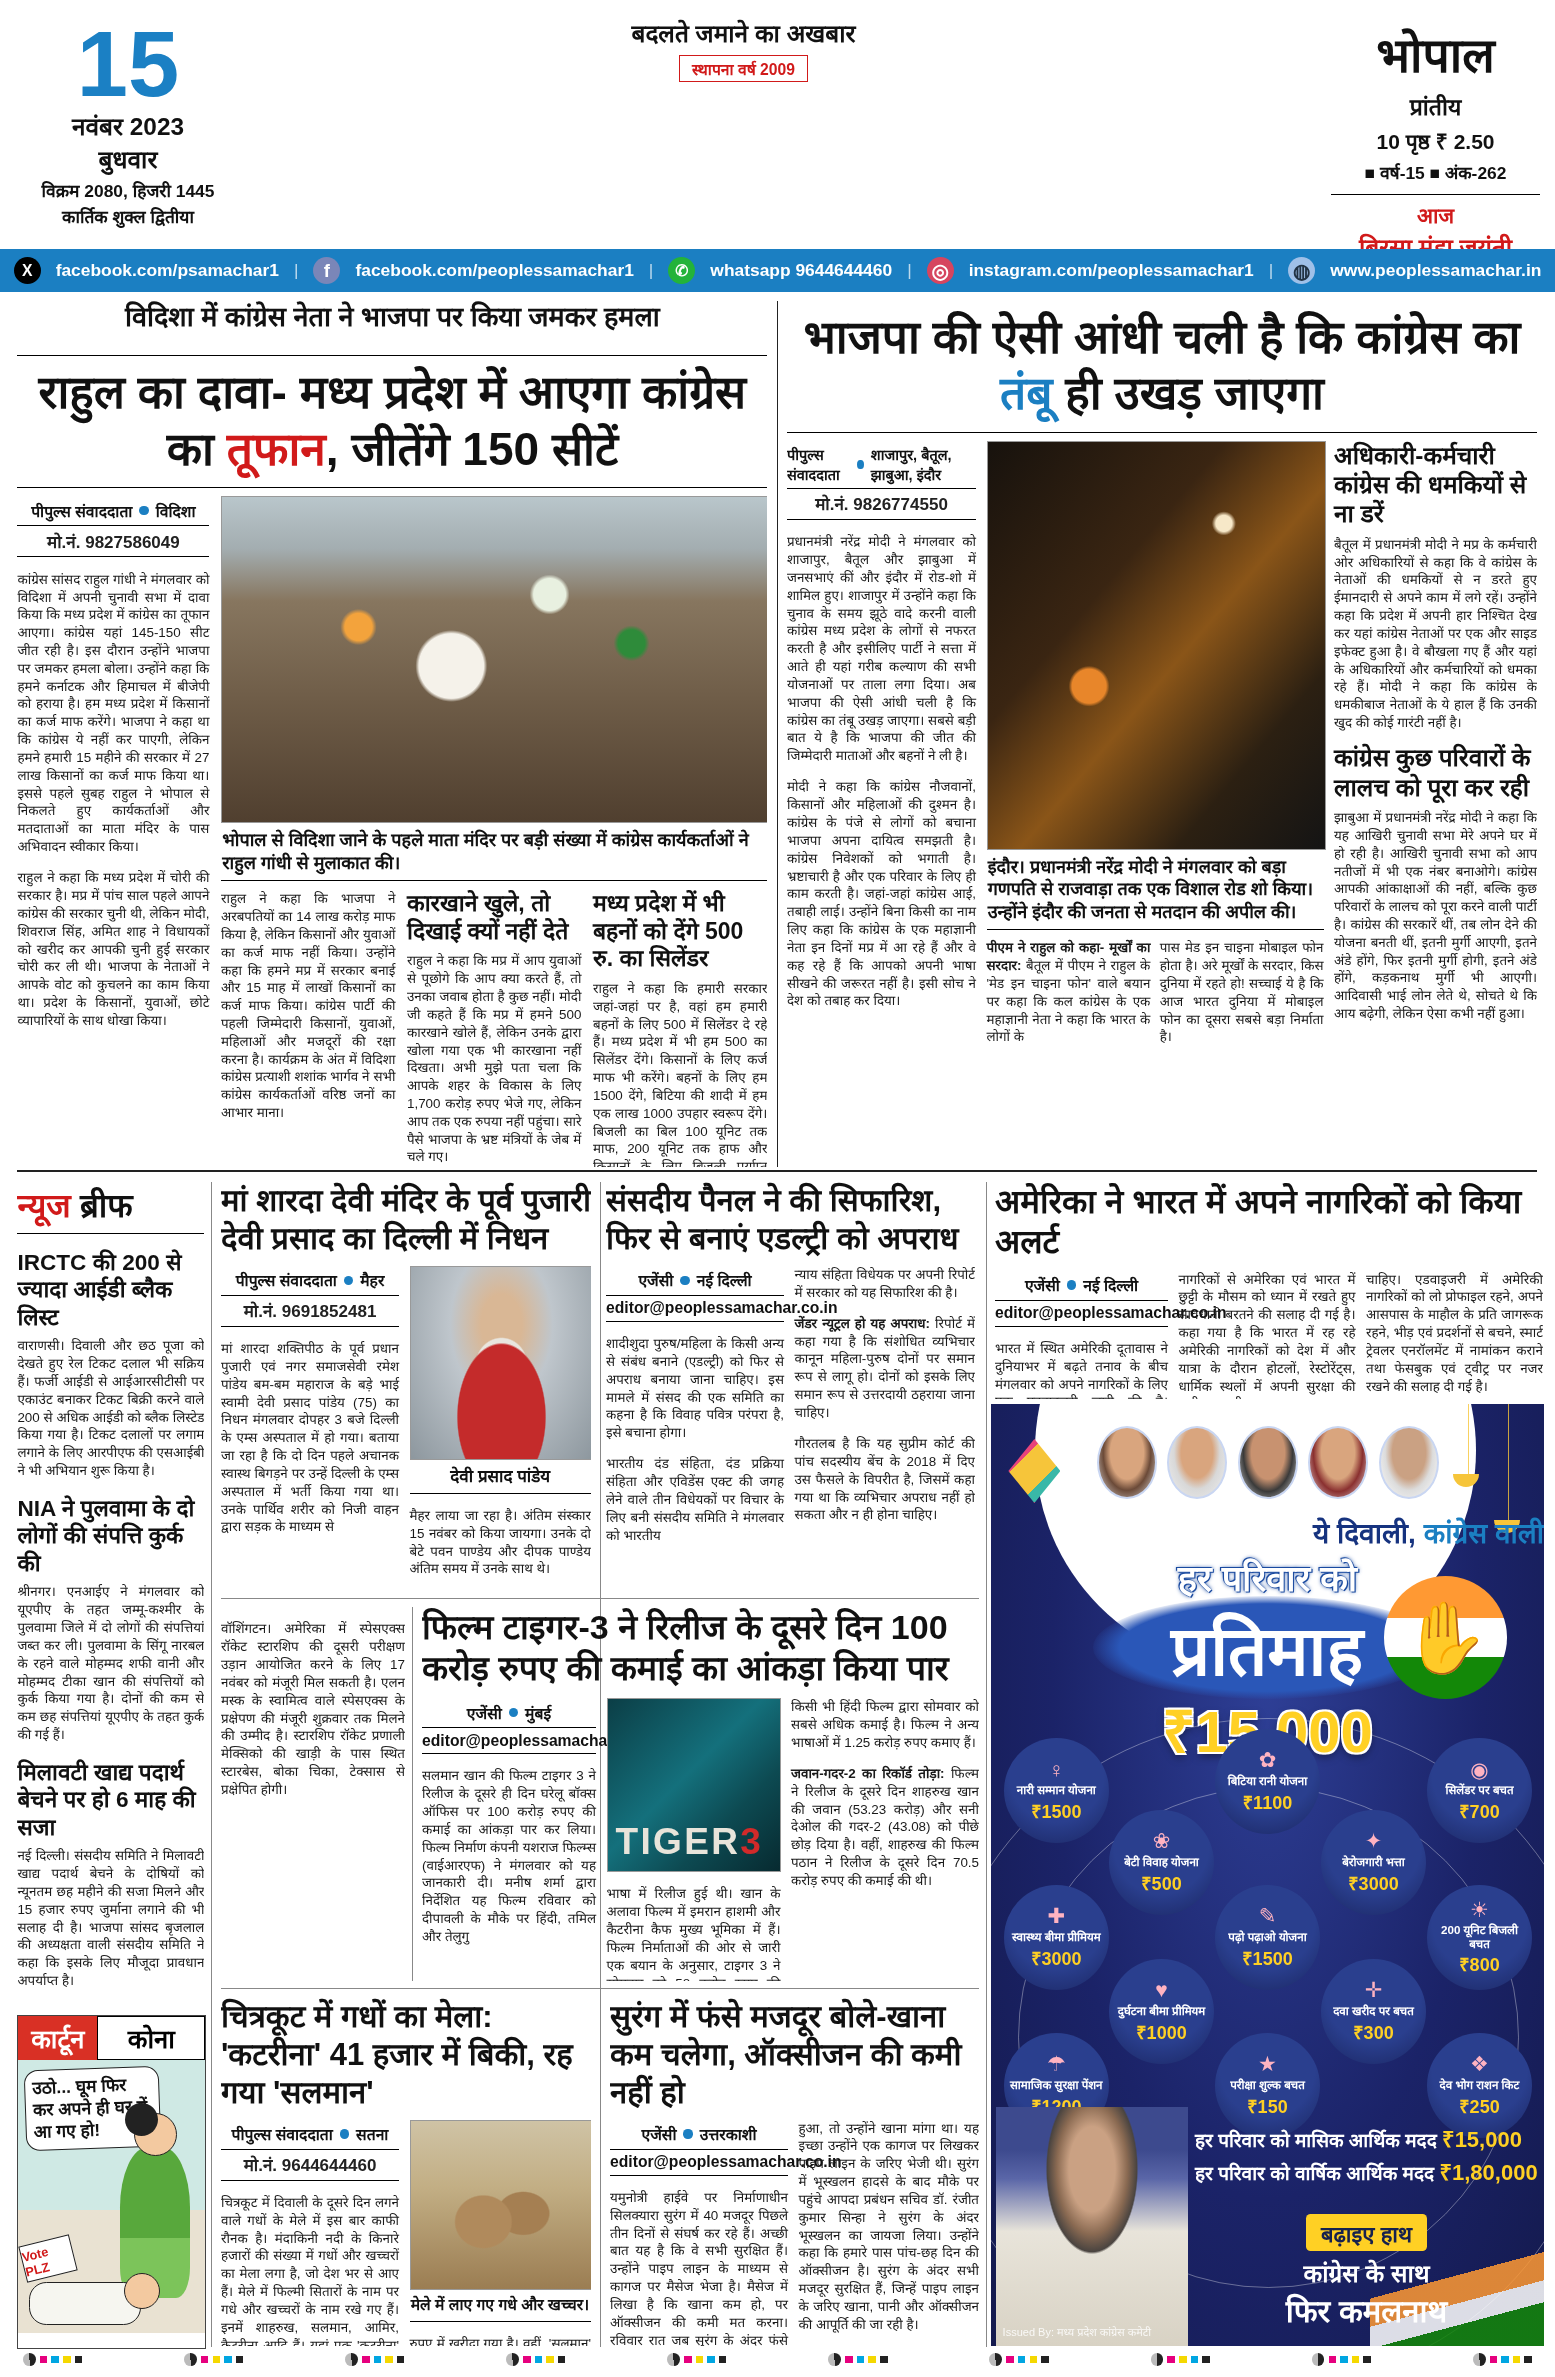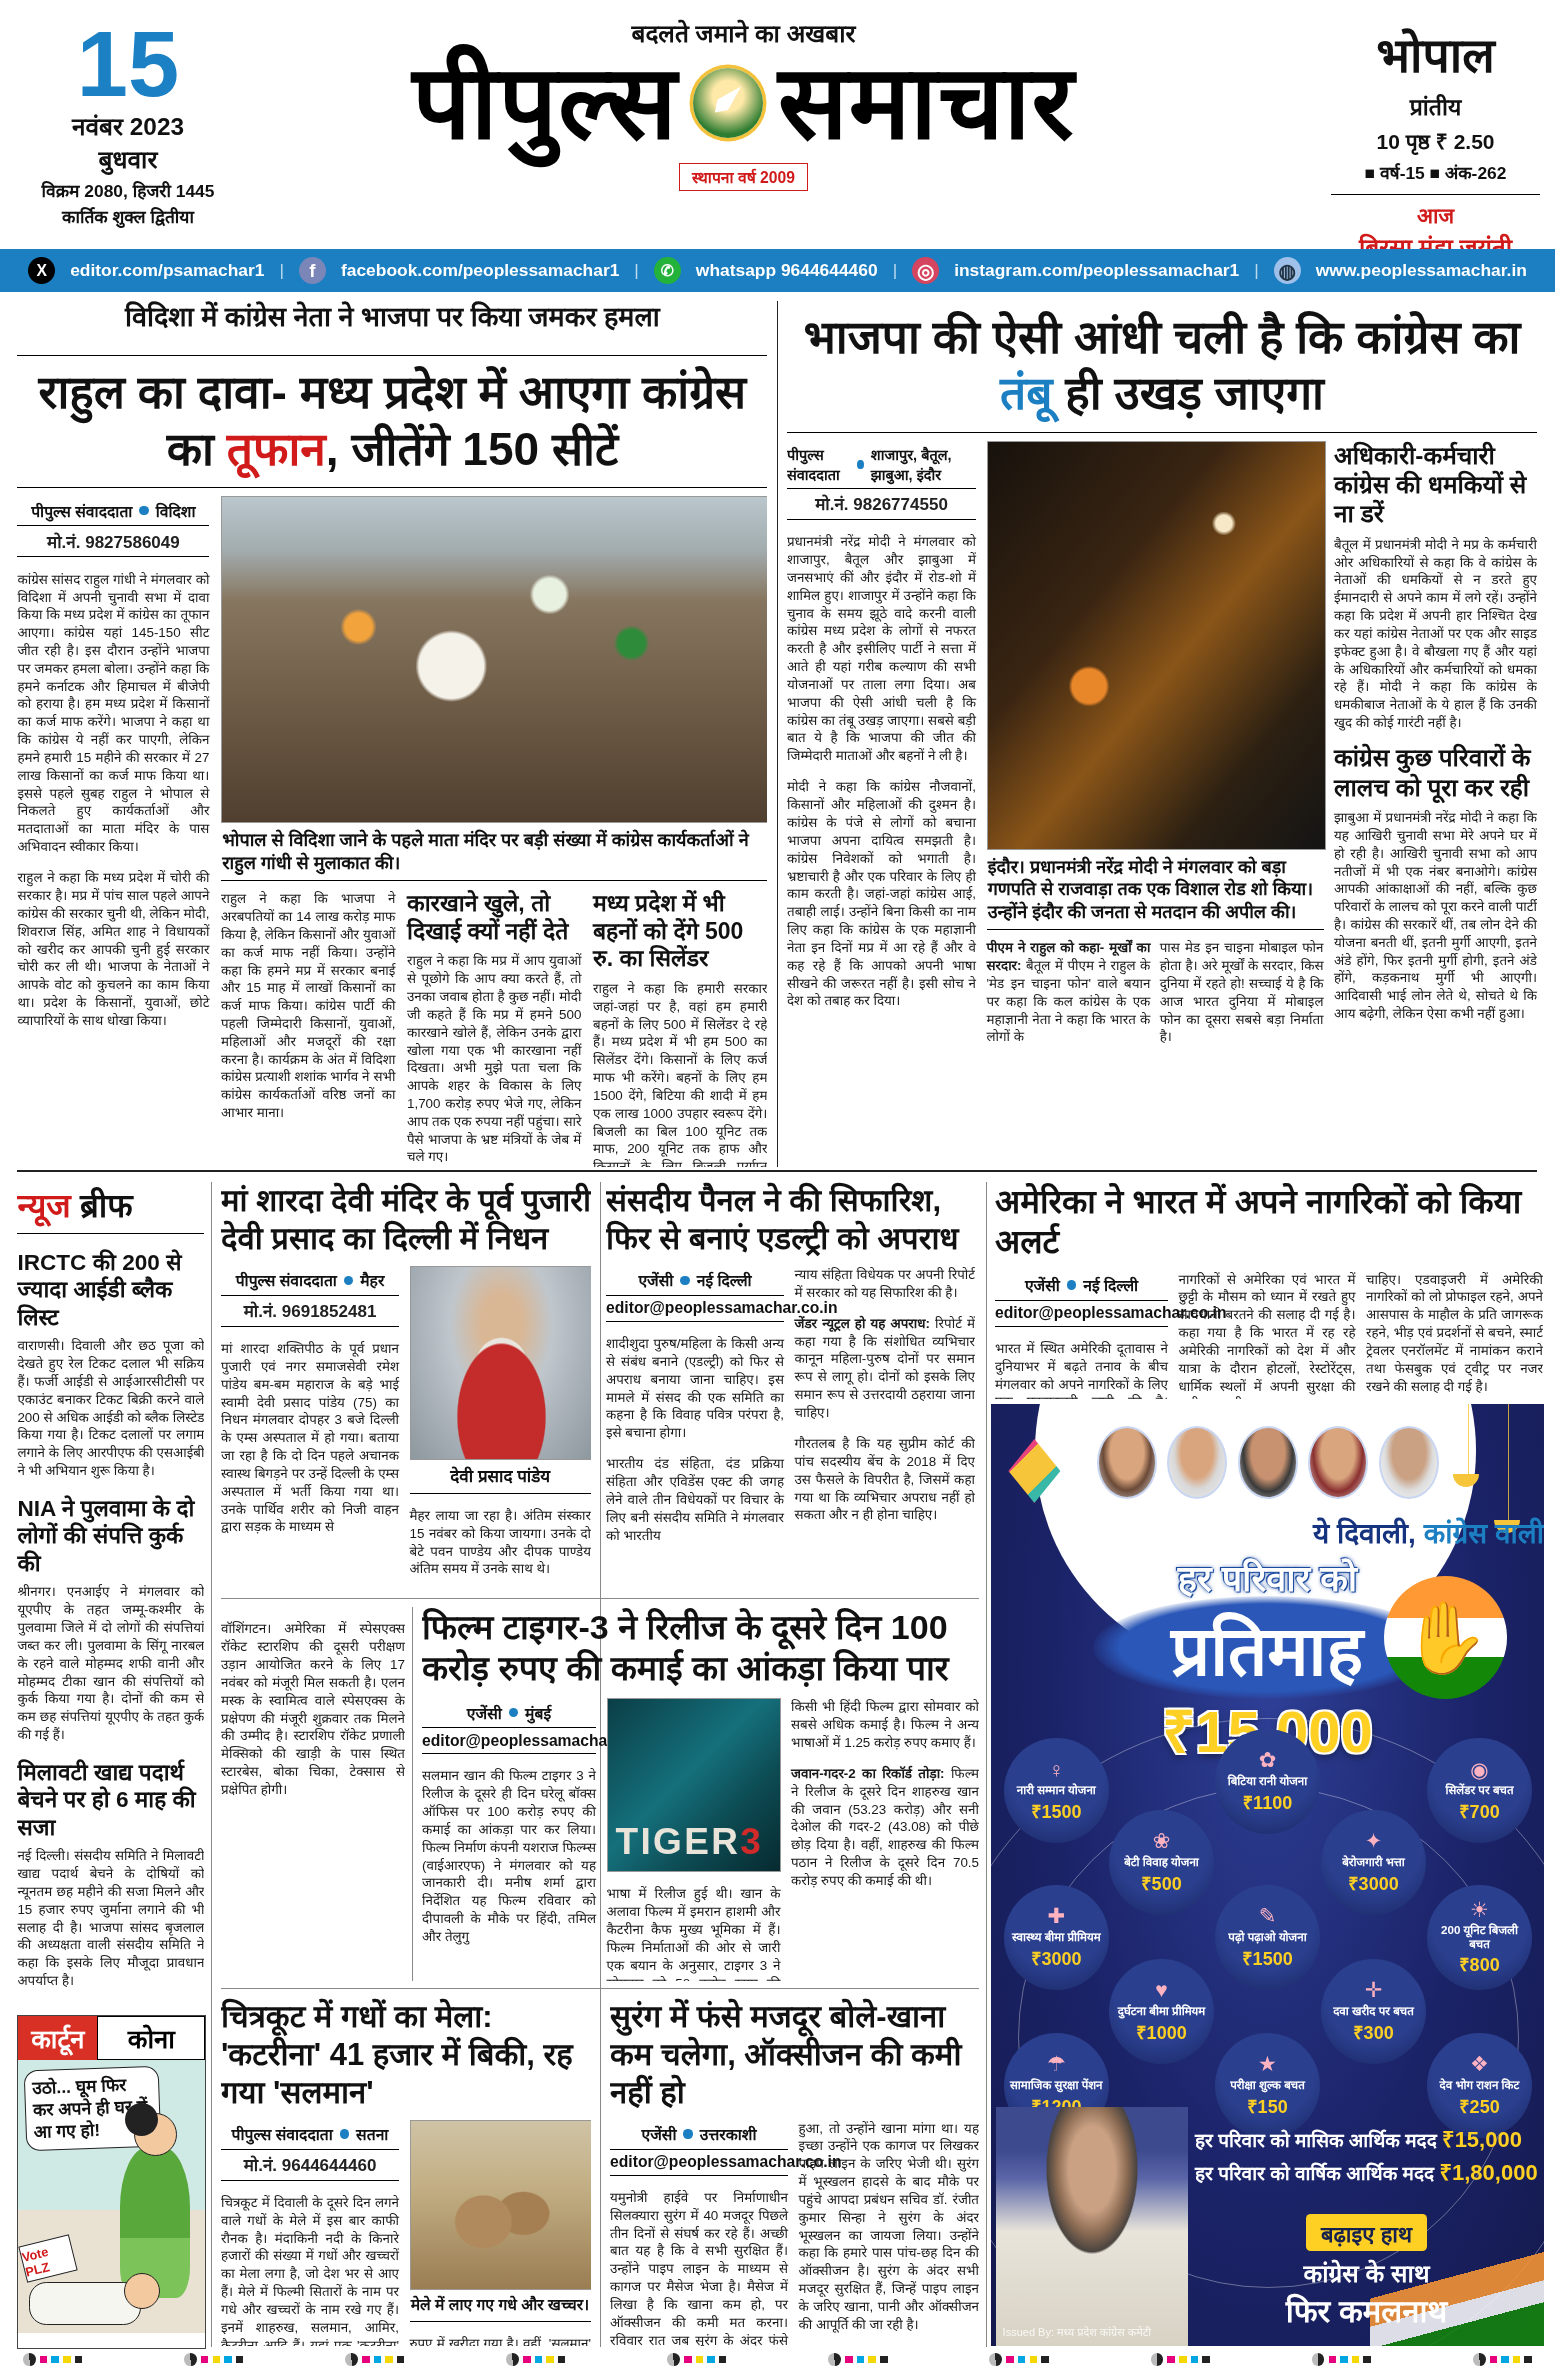--- a/index.html
+++ b/index.html
@@ -163,40 +163,35 @@
   <div class="md-date">
     <div class="md-15">15</div>
     <div class="md-m">नवंबर 2023</div>
     <div class="md-w">बुधवार</div>
     <div class="md-c">विक्रम 2080, हिजरी 1445</div>
     <div class="md-c">कार्तिक शुक्ल द्वितीया</div>
   </div>
 
   <div class="md-center">
     <div class="md-tag">बदलते जमाने का अखबार</div>
-    <div class="md-title">
-      <span>पीपुल्स</span>
-      <span class="md-logo"></span>
-      <span>समाचार</span>
-    </div>
     <div><span class="md-est">स्थापना वर्ष 2009</span></div>
   </div>
 
   <div class="md-right">
     <div class="md-city">भोपाल</div>
     <div class="md-ed">प्रांतीय</div>
     <div class="md-pp">10 पृष्ठ ₹ 2.50</div>
     <div class="md-yi">■ वर्ष-15 ■ अंक-262</div>
     <div class="md-today">आज</div>
     <div class="md-event">बिरसा मुंडा जयंती</div>
   </div>
 
   <div class="social">
     <span class="sic sic-x"></span>
-    <span>editor.com/psamachar1</span>
+    <span>facebook.com/psamachar1</span>
     <span class="sbar-sep">|</span>
     <span class="sic sic-f"></span>
     <span>facebook.com/peoplessamachar1</span>
     <span class="sbar-sep">|</span>
     <span class="sic sic-w"></span>
     <span>whatsapp 9644644460</span>
     <span class="sbar-sep">|</span>
     <span class="sic sic-i"></span>
     <span>instagram.com/peoplessamachar1</span>
     <span class="sbar-sep">|</span>

